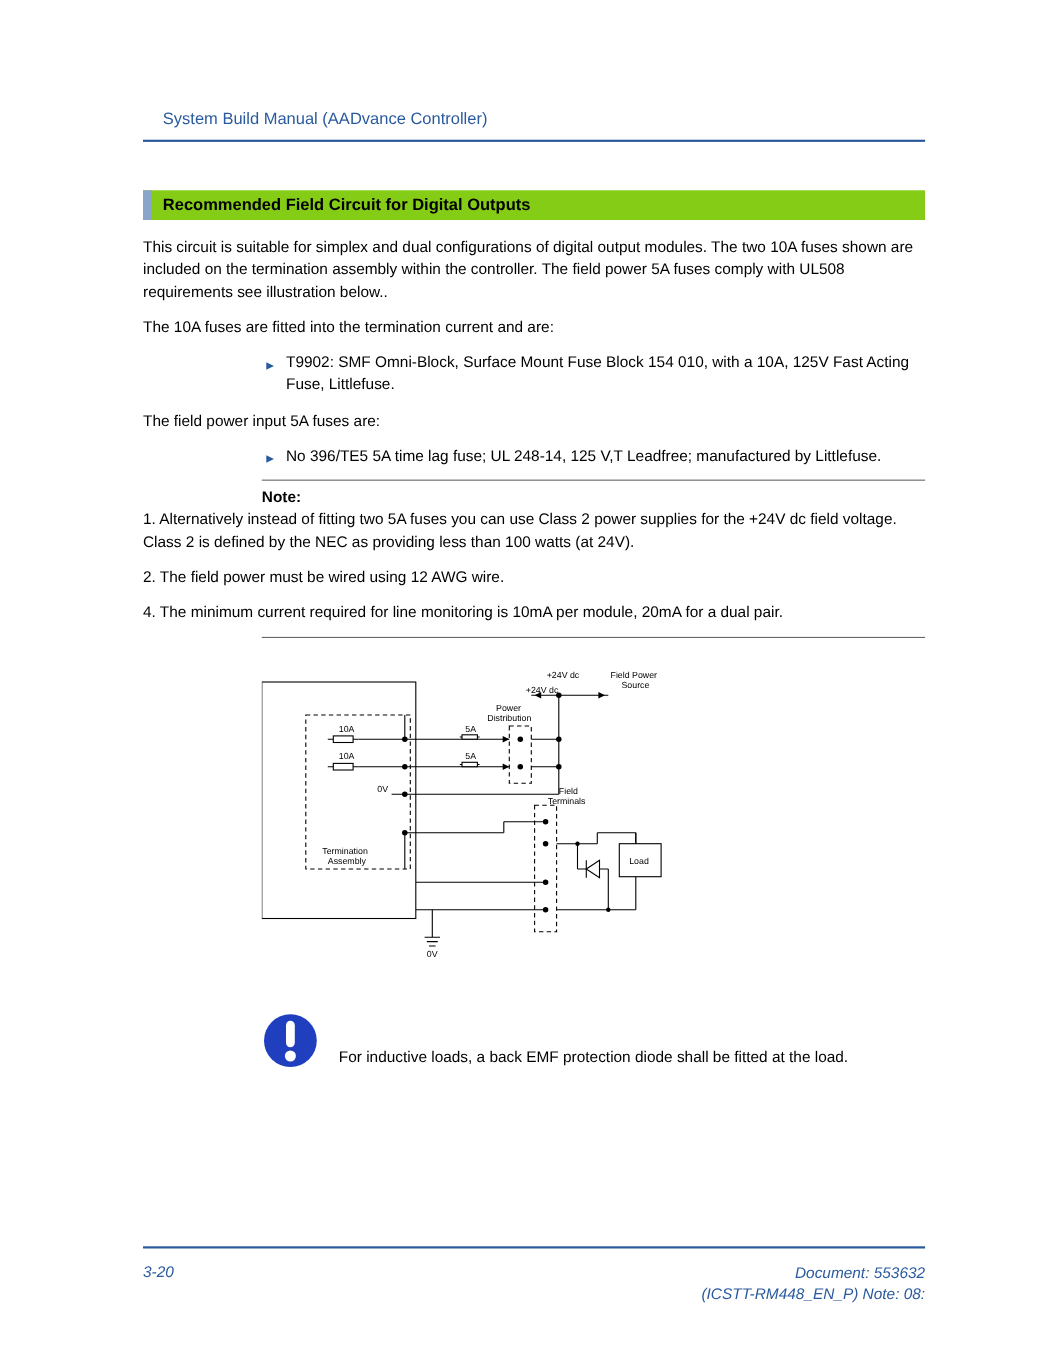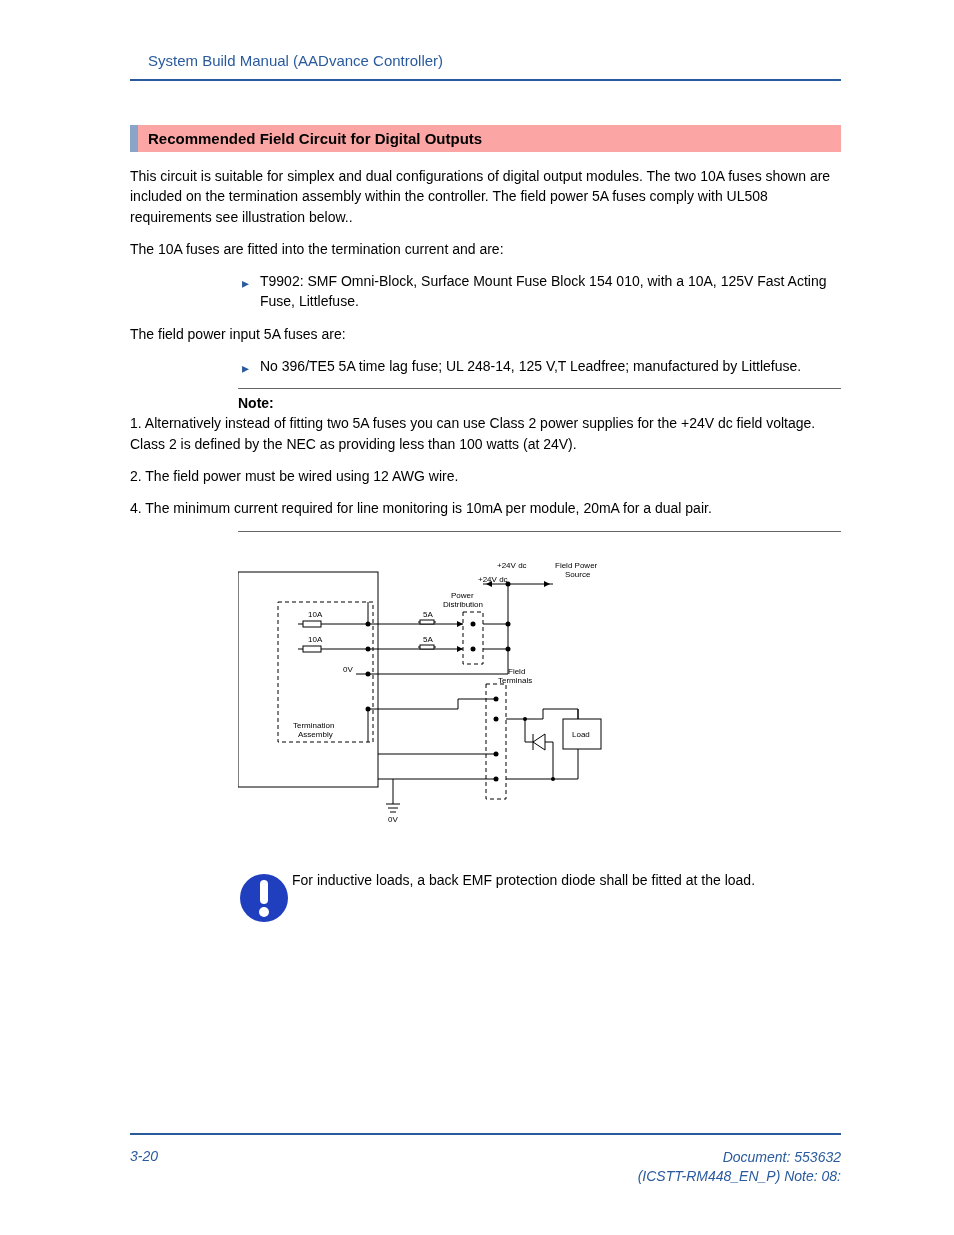--- a/index.html
+++ b/index.html
@@ -5,35 +5,35 @@
   * { box-sizing: border-box; margin: 0; padding: 0; }
   body {
     font-family: Arial, Helvetica, sans-serif;
     background: #fff;
     width: 954px;
     height: 1235px;
     position: relative;
     color: #000;
   }
   .page-container {
-    padding: 52px 113px 60px 130px;
+    padding: 100px 113px 60px 130px;
   }
   .header-title {
     color: #2a5a9e;
     font-size: 15px;
     margin-bottom: 10px;
     padding-left: 18px;
   }
   .header-divider {
     border: none;
     border-top: 2px solid #2a5a9e;
     margin-bottom: 44px;
   }
   .section-heading {
-    background: #fca5a5;
+    background: #84cc16;
     border-left: 8px solid #8aa5c9;
     padding: 5px 10px;
     font-size: 15px;
     font-weight: bold;
     color: #000;
     margin-bottom: 14px;
   }
   .body-text {
     font-size: 14px;
     line-height: 1.45;
@@ -71,22 +71,22 @@
   }
   .diagram-wrap {
     margin-left: 108px;
     margin-top: 22px;
     margin-bottom: 48px;
   }
   .diagram-wrap svg { display: block; }
   .warning-row {
     margin-left: 108px;
     display: flex;
-    align-items: flex-start;
-    gap: 2px;
+    align-items: flex-end;
+    gap: 18px;
   }
   .warning-icon svg { display: block; }
   .warning-text {
     font-size: 14px;
     padding-bottom: 4px;
   }
   .footer-divider {
     position: absolute;
     left: 130px;
     right: 113px;

